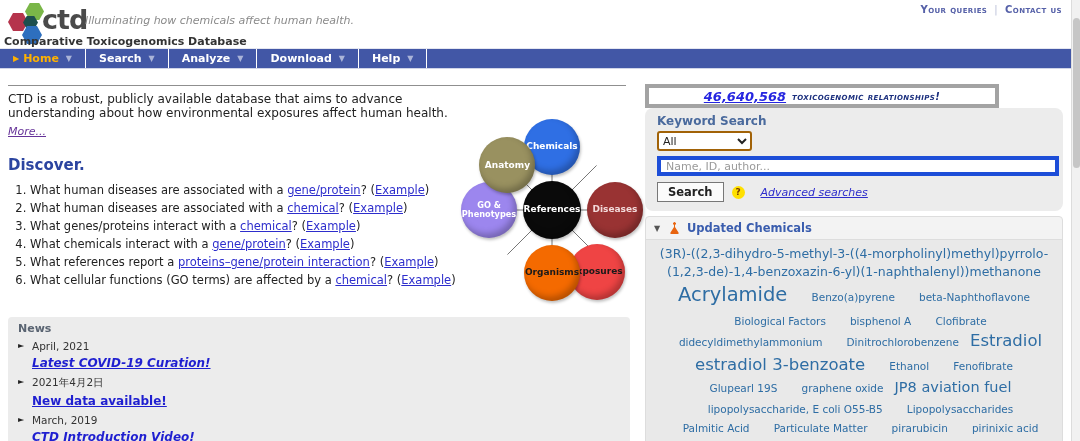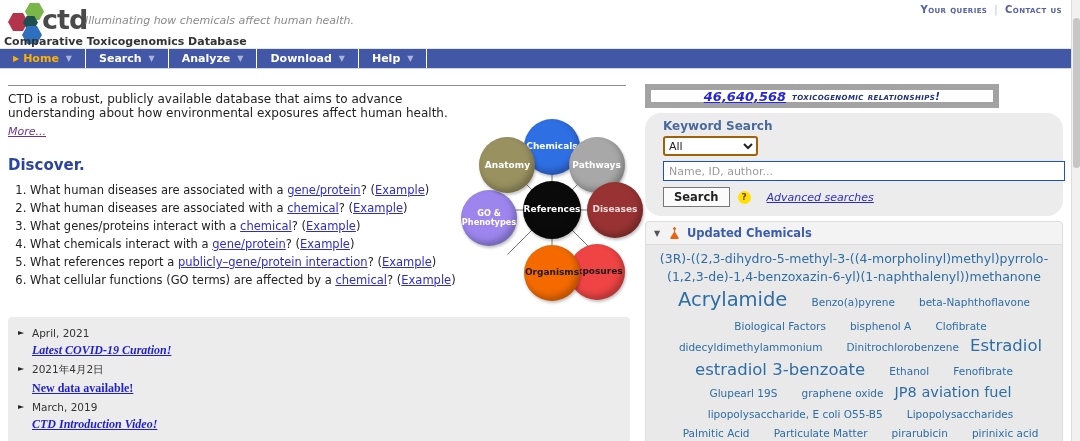--- a/index.html
+++ b/index.html
@@ -45,45 +45,45 @@
   .q-example { color:#222; }
 
   
   .news-panel { position:absolute; left:8px; top:317px; width:622px; height:124px;
     background:#ececec; border-radius:4px 4px 0 0; padding:5px 10px; overflow:hidden; }
   .news-title { font-size:11px; font-weight:bold; color:#5a6472; }
   .news-item { margin-top:5px; padding-left:14px; position:relative; }
   .news-item .tri { position:absolute; left:0; top:1px; font-size:8px; color:#222; }
   .news-date { font-size:10.5px; color:#333; }
   .news-link { display:inline-block; margin-top:1px; font-size:12px; font-weight:bold;
-    color:#1f1fd0; text-decoration:underline;font-family:Liberation Serif, serif; }
+    color:#1f1fd0; text-decoration:underline; }
   .news-link.it { font-style:italic; }
 
   
   .diagram { position:absolute; left:455px; top:110px; width:190px; height:196px; }
   .diagram svg { position:absolute; left:0; top:0; }
   .dnode { position:absolute; border-radius:50%; display:flex; align-items:center; justify-content:center;
     text-align:center; font-weight:bold; font-size:9px; line-height:9.5px;
     box-shadow:inset -3px -4px 6px rgba(0,0,0,.25), 1px 2px 3px rgba(0,0,0,.25); }
 
   
   .right-col { position:absolute; left:645px; top:84px; width:418px; }
-  .banner { width:354px; height:24px; border:6px solid #a3a3a3; background:#fff;
+  .banner { width:354px; height:24px; border:4px solid #a3a3a3; background:#fff;
     display:flex; align-items:center; justify-content:center;text-align:right; }
   .banner a { font-size:13px; font-weight:bold; font-style:italic; color:#2525e0; }
   .banner .rest { font-size:10px; font-weight:bold; font-style:italic; font-variant:small-caps;
     letter-spacing:.4px; color:#1b2f7e; margin-left:6px; }
 
-  .search-panel { margin-top:5px; background:#ececec; border-radius:16px; padding:6px 8px 9px 18px; }
+  .search-panel { background:#ececec; border-radius:8px; padding:6px 8px 9px 12px; }
   .kw-label { font-size:12px; font-weight:bold; color:#4a6a9d; }
   .kw-select { display:block; margin-top:3px; width:95px; height:20px; font-size:11px;
     border:2px solid #a16207; border-radius:3px; background:#fff; color:#222;
     font-family:"DejaVu Sans",sans-serif; }
   .kw-input { display:block; margin-top:5px; width:402px; height:20px; font-size:11px;
-    border:1px solid #1d4ed8; background:#fff; padding:0 5px; color:#222;
+    border:4px solid #1d4ed8; background:#fff; padding:0 5px; color:#222;
     font-family:"DejaVu Sans",sans-serif; }
   .kw-input::placeholder { color:#9a9a9a; }
   .search-row { margin-top:6px; display:flex; align-items:center; }
   .search-btn { font-size:11.5px; font-weight:600; color:#222; background:#fbfbfb;
     border:1px solid #777; padding:2px 10px; font-family:"DejaVu Sans",sans-serif; cursor:pointer; }
   .help-badge { width:13px; height:13px; margin-left:8px; border-radius:50%; background:#ffe000;
     color:#7a3c00; font-size:9px; font-weight:bold; display:flex; align-items:center;
     justify-content:center; cursor:pointer; }
   .adv-link { margin-left:16px; font-size:11px; font-style:italic; color:#2d2dcc;
     text-decoration:underline; }
@@ -154,51 +154,51 @@
 <div class="left-col">
   <hr class="rule">
   <div class="intro">CTD is a robust, publicly available database that aims to advance understanding about how environmental exposures affect human health.</div>
   <a href="#" class="more-link">More...</a>
   <div class="h-blue discover">Discover.</div>
   <ol class="q-list" id="questions">
       <li><span>What human diseases are associated with a </span><a href="#">gene/protein</a><span>?</span> <span class="q-example">(<a href="#">Example</a>)</span></li>
       <li><span>What human diseases are associated with a </span><a href="#">chemical</a><span>?</span> <span class="q-example">(<a href="#">Example</a>)</span></li>
       <li><span>What genes/proteins interact with a </span><a href="#">chemical</a><span>?</span> <span class="q-example">(<a href="#">Example</a>)</span></li>
       <li><span>What chemicals interact with a </span><a href="#">gene/protein</a><span>?</span> <span class="q-example">(<a href="#">Example</a>)</span></li>
-      <li><span>What references report a </span><a href="#">publicly–gene/protein interaction</a><span>?</span> <span class="q-example">(<a href="#">Example</a>)</span></li>
+      <li><span>What references report a </span><a href="#">proteins–gene/protein interaction</a><span>?</span> <span class="q-example">(<a href="#">Example</a>)</span></li>
       <li><span>What cellular functions (GO terms) are affected by a </span><a href="#">chemical</a><span>?</span> <span class="q-example">(<a href="#">Example</a>)</span></li>
     </ol>
 </div>
 
 <div class="news-panel">
+  <div class="news-title">News</div>
   <div id="news-items">
       <div class="news-item"><span class="tri">►</span><div class="news-date">April, 2021</div><a href="#" class="news-link it">Latest COVID-19 Curation!</a></div>
       <div class="news-item"><span class="tri">►</span><div class="news-date">2021年4月2日</div><a href="#" class="news-link">New data available!</a></div>
       <div class="news-item"><span class="tri">►</span><div class="news-date">March, 2019</div><a href="#" class="news-link it">CTD Introduction Video!</a></div>
     </div>
 
 </div>
 
 <div class="diagram" id="diagram">
   <svg width="190" height="196" id="spokes">
       <line x1="97" y1="100" x2="97" y2="37" stroke="#777" stroke-width="1"></line>
       <line x1="97" y1="100" x2="141.5477272147525" y2="55.45227278524751" stroke="#777" stroke-width="1"></line>
       <line x1="97" y1="100" x2="160" y2="100" stroke="#777" stroke-width="1"></line>
       <line x1="97" y1="100" x2="141.5477272147525" y2="144.54772721475248" stroke="#777" stroke-width="1"></line>
       <line x1="97" y1="100" x2="97" y2="163" stroke="#777" stroke-width="1"></line>
       <line x1="97" y1="100" x2="52.45227278524751" y2="144.5477272147525" stroke="#777" stroke-width="1"></line>
       <line x1="97" y1="100" x2="34" y2="100.00000000000001" stroke="#777" stroke-width="1"></line>
       <line x1="97" y1="100" x2="52.45227278524751" y2="55.4522727852475" stroke="#777" stroke-width="1"></line>
     </svg>
 <div class="dnode" style="left: 69px; top: 9px; width: 56px; height: 56px; background: rgb(47, 111, 228); color: rgb(255, 255, 255);">Chemicals</div>
-    <div class="dnode" style="left: 113.548px; top: 27.4523px; width: 56px; height: 56px; background: rgb(168, 168, 168); color: rgb(255, 255, 255);">Pathways</div>
     <div class="dnode" style="left: 132px; top: 72px; width: 56px; height: 56px; background: rgb(153, 51, 51); color: rgb(243, 218, 218);">Diseases</div>
     <div class="dnode" style="left: 113.548px; top: 134px; width: 56px; height: 56px; background: #ef4444; color: rgb(26, 26, 26);">Exposures</div>
     <div class="dnode" style="left: 69px; top: 135px; width: 56px; height: 56px; background: rgb(244, 106, 0); color: rgb(26, 26, 26);">Organisms</div>
-    <div class="dnode" style="left: 6px; top: 80px; width: 56px; height: 56px; background: rgb(156, 134, 238); color: rgb(255, 255, 255); font-size: 8.2px; line-height: 9px; text-align: center;">GO &amp; Phenotypes</div>
+    <div class="dnode" style="left: 6px; top: 72px; width: 56px; height: 56px; background: rgb(156, 134, 238); color: rgb(255, 255, 255); font-size: 8.2px; line-height: 9px; text-align: center;">GO &amp; Phenotypes</div>
     <div class="dnode" style="left: 24.4523px; top: 27.4523px; width: 56px; height: 56px; background: rgb(153, 145, 96); color: rgb(255, 255, 255);">Anatomy</div>
     <div class="dnode" style="left: 68px; top: 71px; width: 58px; height: 58px; background: rgb(10, 10, 10); color: rgb(255, 255, 255);">References</div>
   </div>
 
 <div class="right-col">
   <div class="banner">
     <a href="#" style="text-decoration:underline">46,640,568</a>
     <span class="rest">toxicogenomic relationships!</span>
   </div>
 

